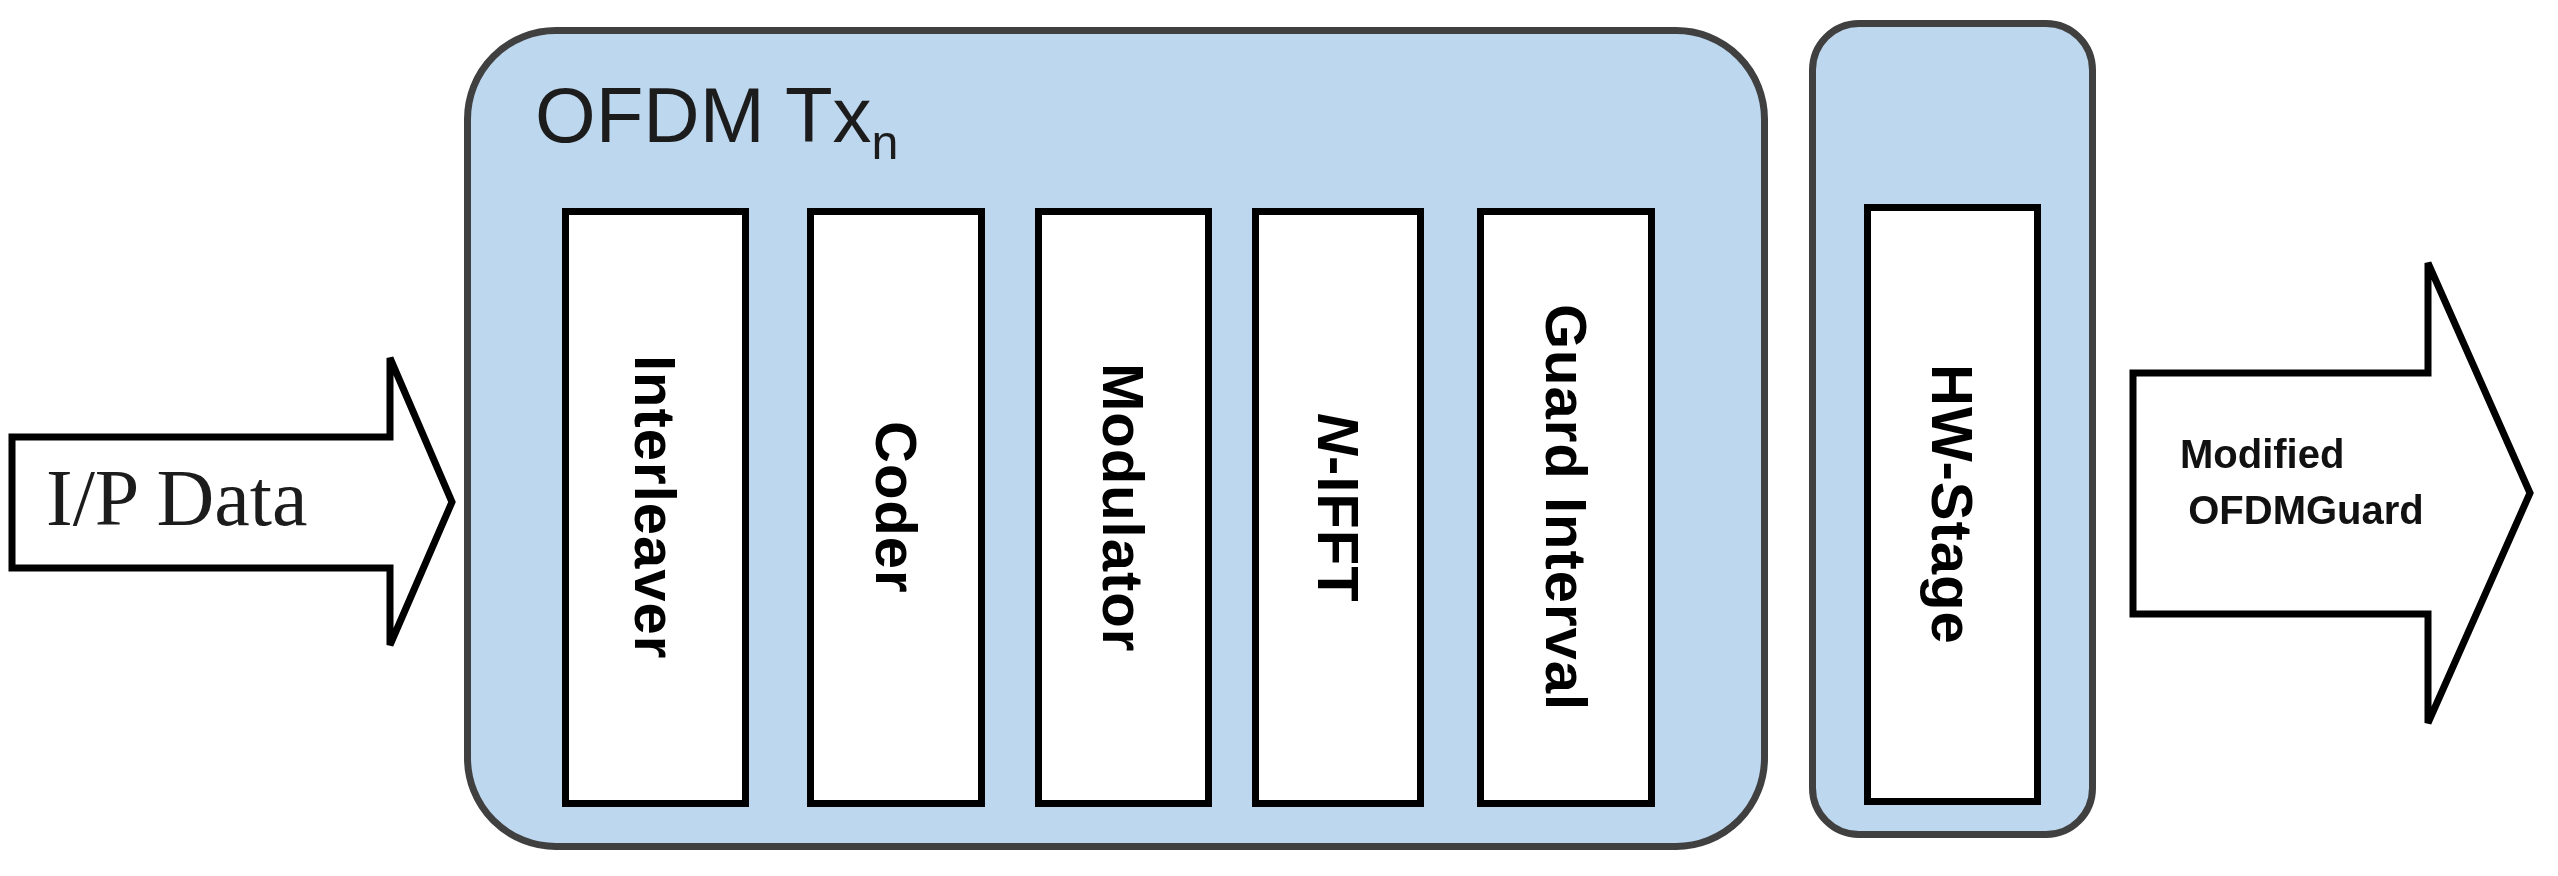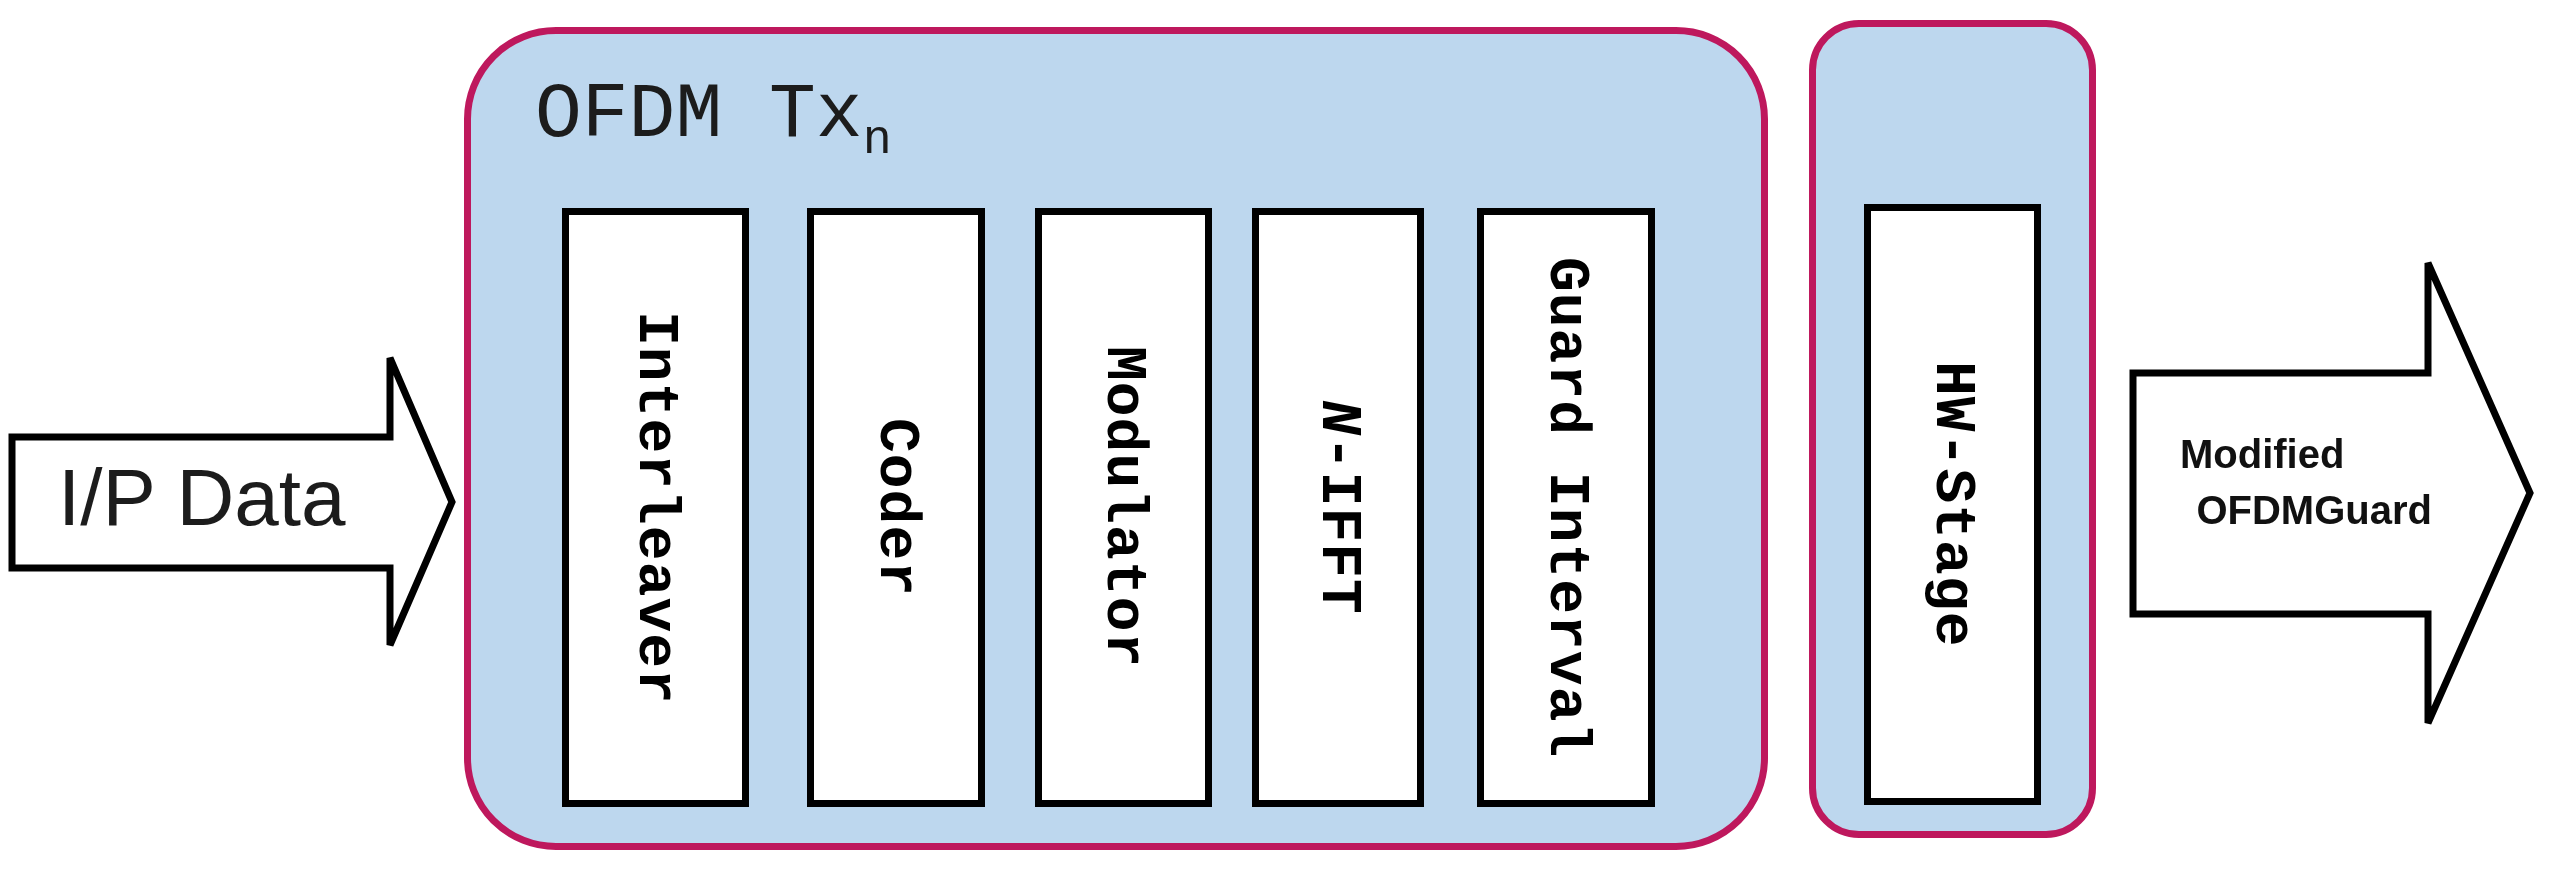--- a/index.html
+++ b/index.html
@@ -13,28 +13,27 @@
   .arrows{position:absolute;left:0;top:0;width:2558px;height:876px;}
   .arrow-shape{fill:#ffffff;stroke:#000000;stroke-width:7;stroke-linejoin:miter;}
 
   .plain-label{
     position:absolute;
     color:#1c1c1c;
     font-size:80px;
     line-height:1.0;
     white-space:nowrap;
   }
-  #ip-label{left:58px;top:458px;}
+  #ip-label{left:46px;top:458px;font-family:Liberation Serif, serif;}
 
   .container-box{
     position:absolute;
     background:var(--container-fill,#BDD7EE);
-    border:7px solid #be185d;
+    border:7px solid #404040;
     box-sizing:border-box;
-    font-family:Liberation Mono, monospace;
   }
   #tx-box{left:464px;top:27px;width:1304px;height:823px;border-radius:92px;}
   #hw-box{left:1809px;top:20px;width:287px;height:818px;border-radius:50px;}
 
   #tx-label{
     position:absolute;left:64px;top:42px;
     font-size:78px;color:#1c1c1c;line-height:1.0;white-space:nowrap;
   }
   #tx-label sub{font-size:62%;line-height:0;}
 
@@ -67,21 +66,21 @@
     position:absolute;left:48px;top:177px;width:177px;height:601px;
     background:#ffffff;border:7px solid #000000;box-sizing:border-box;
     display:flex;align-items:center;justify-content:center;
   }
 
   #out-text{
     position:absolute;left:2180px;top:404px;width:252px;
     font-size:40px;font-weight:bold;color:#111111;line-height:56px;margin-top:22px;
   }
   #out-text .line{white-space:nowrap;}
-  #out-text .line.justify{display:flex;justify-content:flex-end;}
+  #out-text .line.justify{display:flex;justify-content:center;}
 </style>
 </head>
 <body>
 
 <div class="stage">
 
   <svg class="arrows" viewBox="0 0 2558 876">
     <polygon class="arrow-shape" points="12,437 390,437 390,358 452,502 390,645 390,568 12,568"></polygon>
     <polygon class="arrow-shape" points="2133,373 2428,373 2428,263 2530,493 2428,723 2428,614 2133,614"></polygon>
   </svg>

